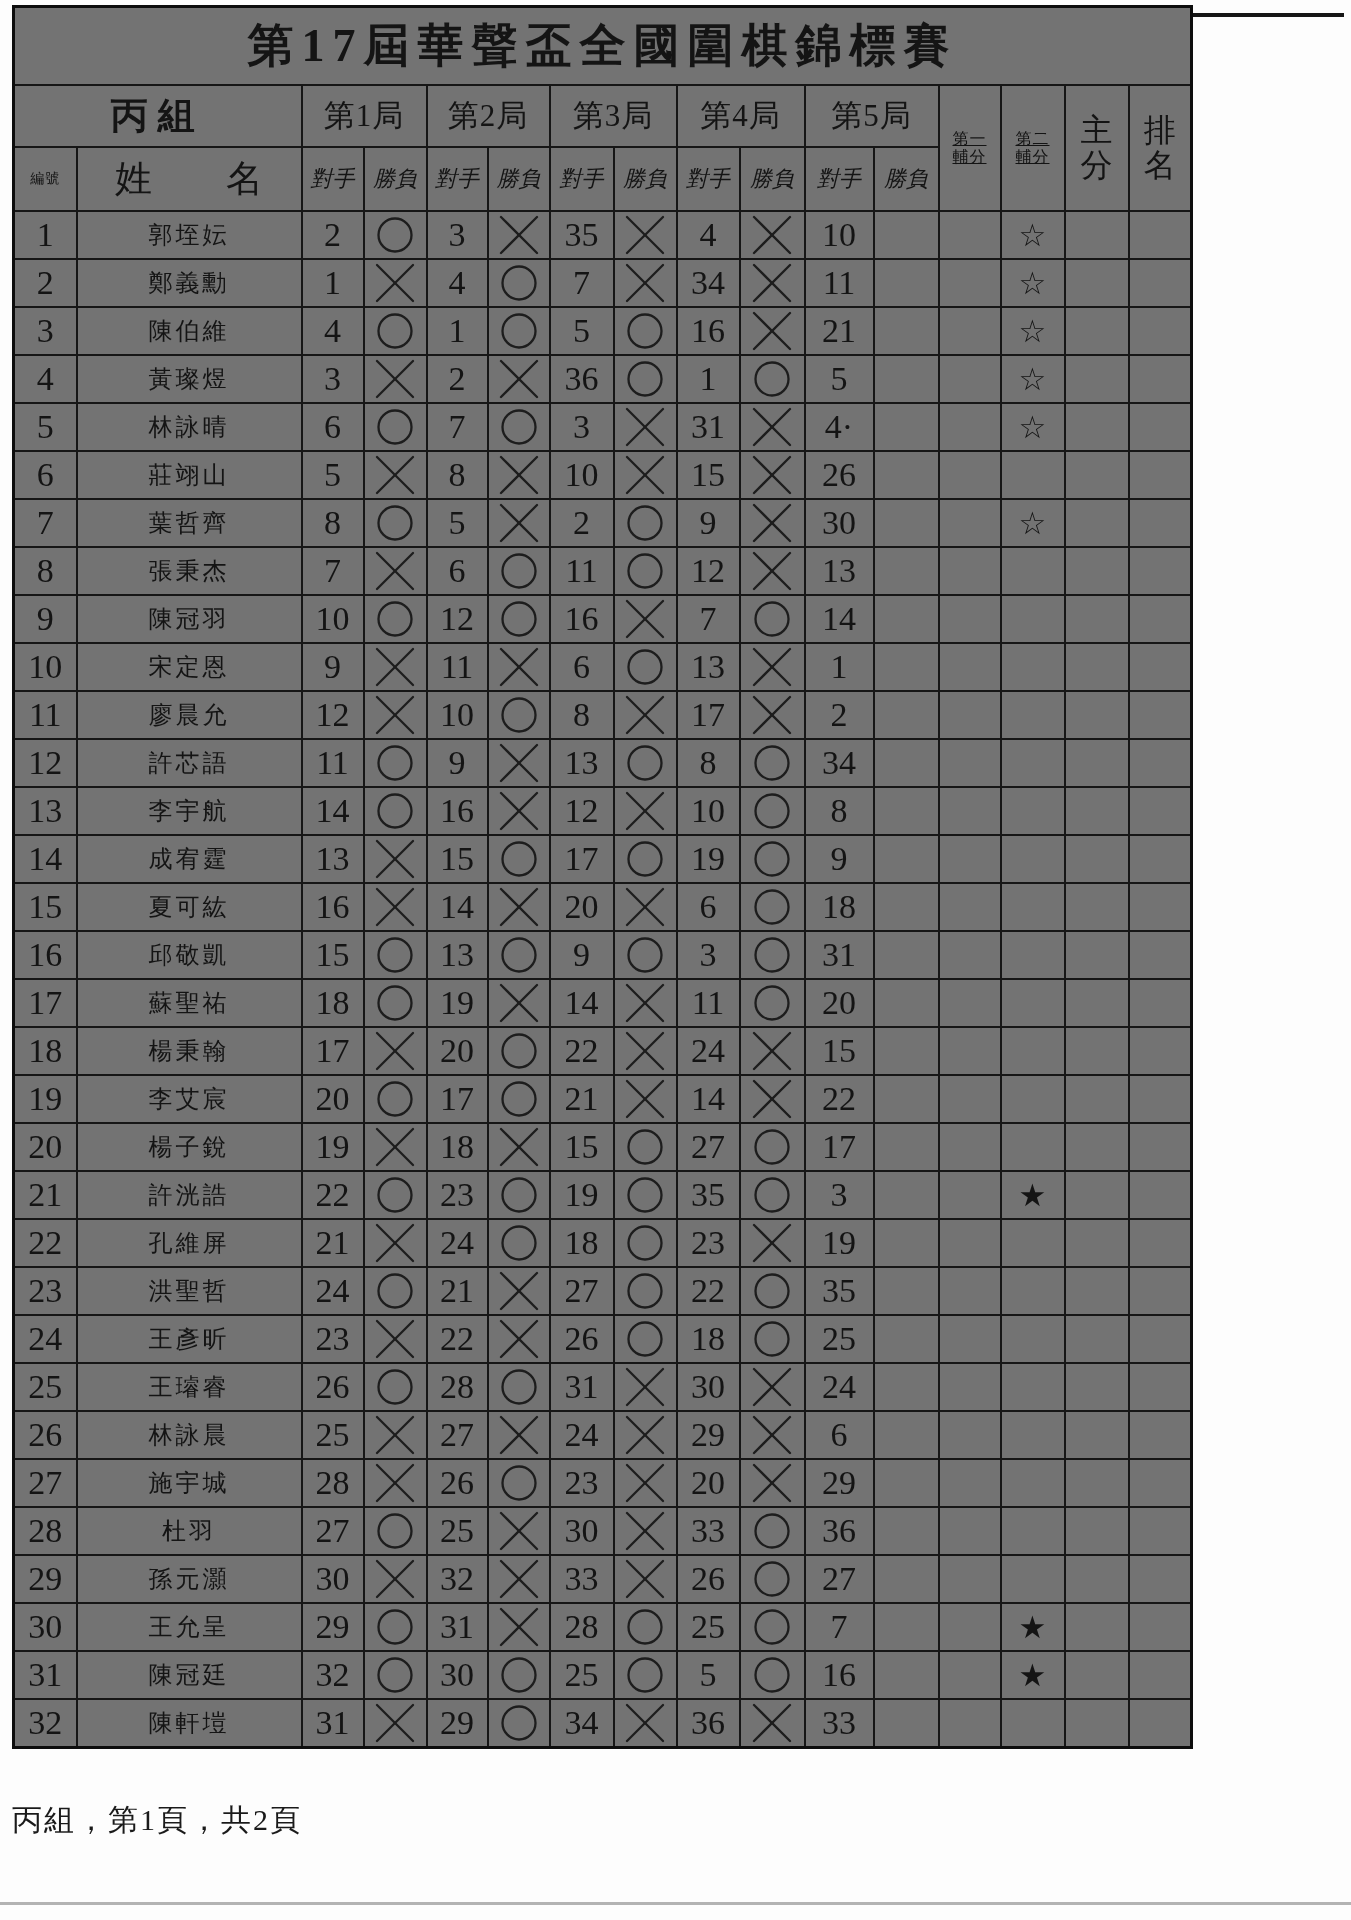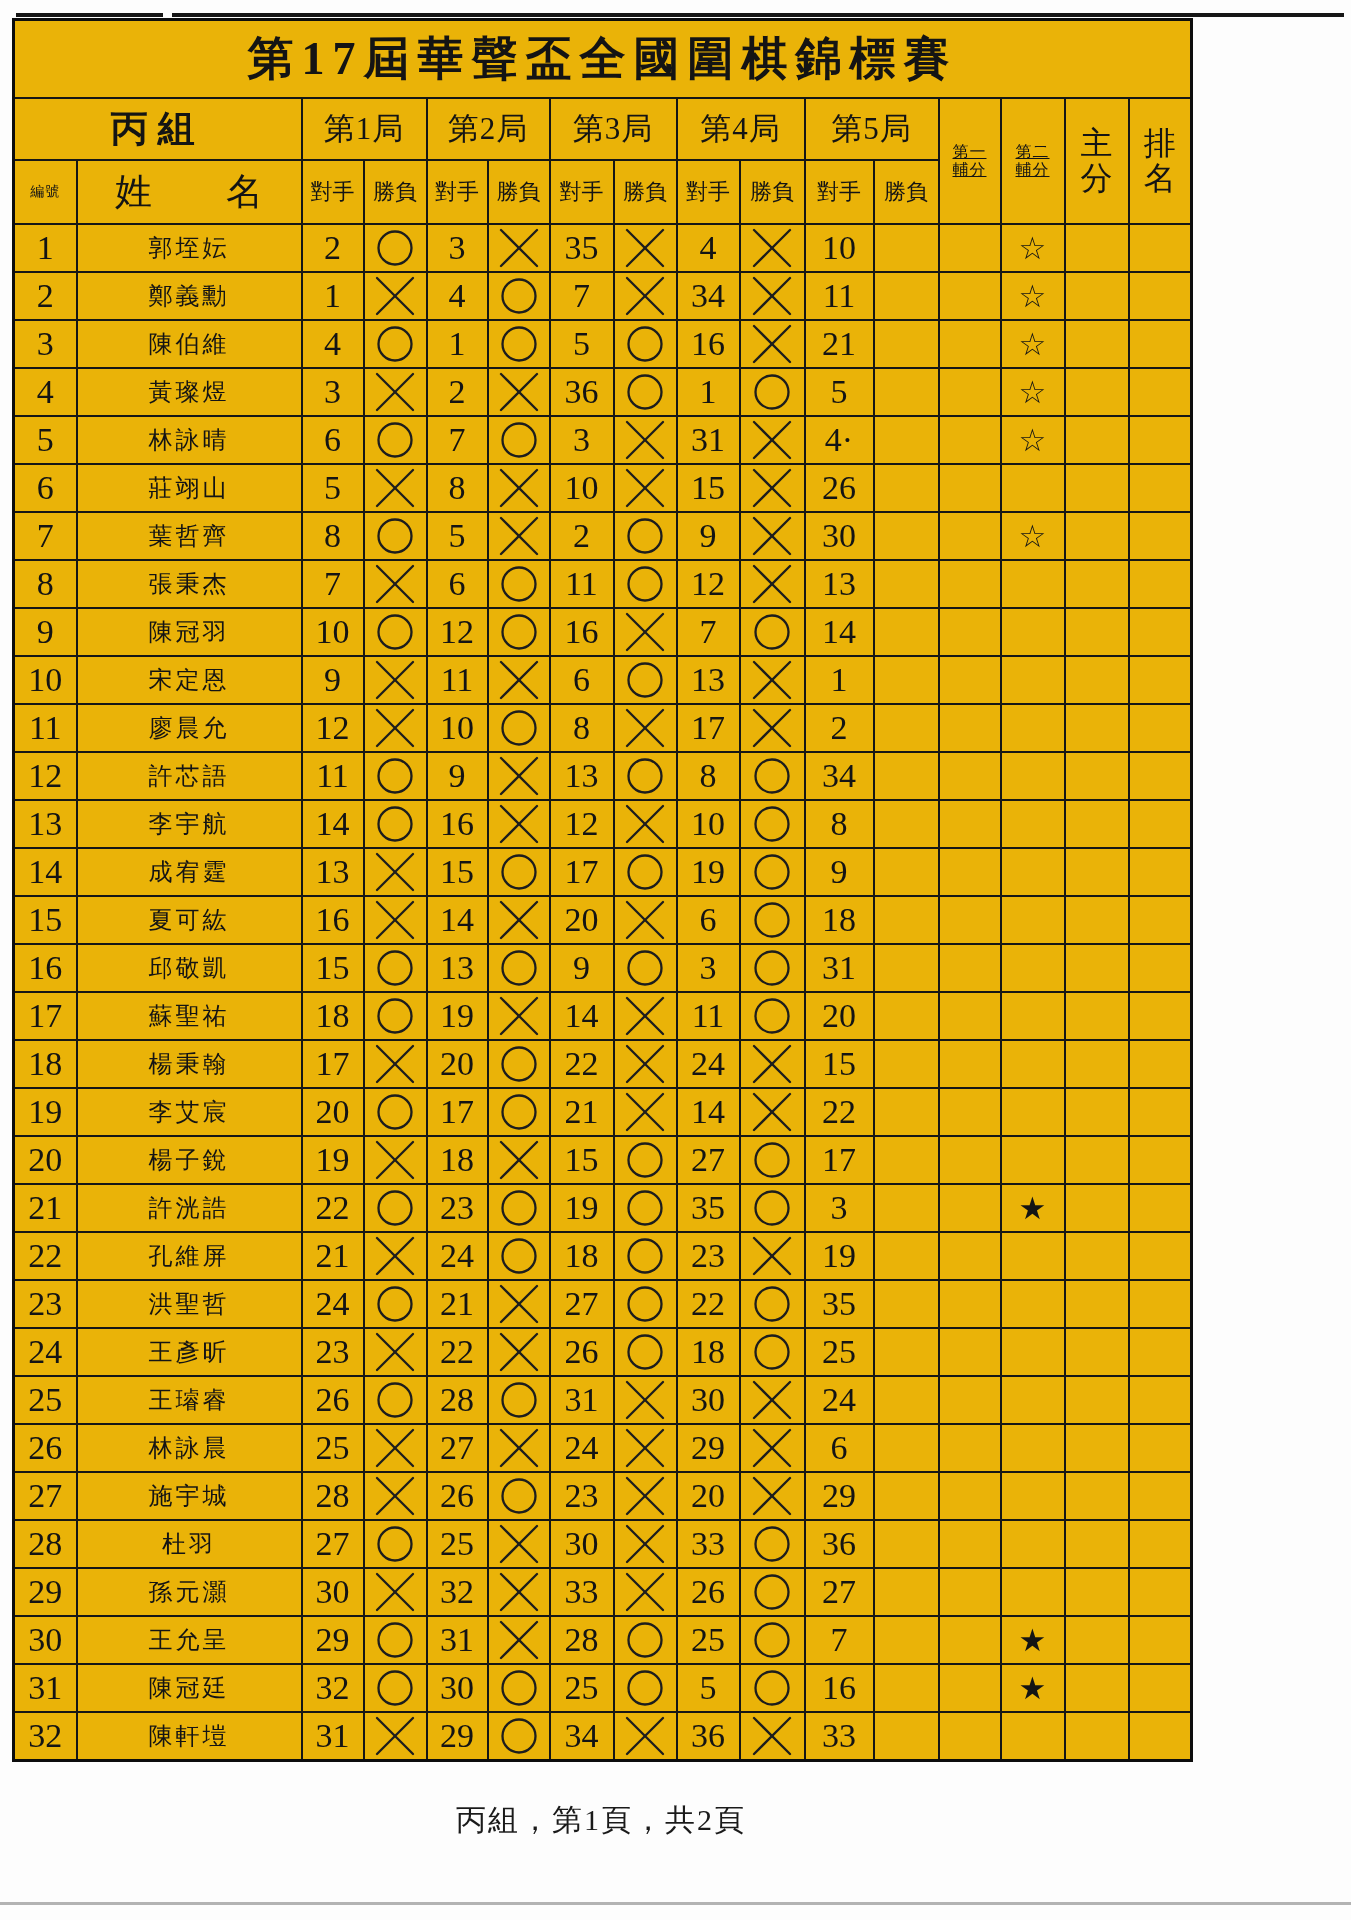--- a/index.html
+++ b/index.html
@@ -2,38 +2,38 @@
 <html><head>
 <meta charset="utf-8">
 <style>
   html,body{margin:0;padding:0;background:#ffffff;}
   .page{position:relative;width:1351px;height:1920px;background:#fdfdfd;overflow:hidden;
         font-family:"Liberation Serif","DejaVu Serif",serif;color:#141414;}
   .scan-top-line{position:absolute;left:16px;top:13px;width:1328px;height:4px;background:#161616;}
   .scan-top-gap{position:absolute;left:163px;top:12px;width:9px;height:6px;background:#fdfdfd;}
   .scan-bottom-line{position:absolute;left:0;top:1902px;width:1351px;height:3px;background:#b3b3b3;}
 
-  table.sheet{position:absolute;left:12px;top:18px;width:1178px;border-collapse:collapse;table-layout:fixed;
-              background:#eab308;border:3px solid #0d0d0d;}
+  table.sheet{position:absolute;left:12px;top:5px;width:1178px;border-collapse:collapse;table-layout:fixed;
+              background:#737373;border:3px solid #0d0d0d;}
   table.sheet td{border:2px solid #161616;text-align:center;vertical-align:middle;overflow:hidden;
                  padding:0;line-height:1.1;}
   td.title-cell{height:76px;font-size:46px;font-weight:bold;letter-spacing:8px;}
   td.group-cell{height:60px;font-size:37px;font-weight:bold;letter-spacing:10px;}
   td.round-cell{font-size:31px;letter-spacing:1px;}
   td.aux-cell{font-size:16px;white-space:pre-line;line-height:1.35;letter-spacing:1px;text-decoration:underline;}
   td.big2-cell{font-size:32px;white-space:pre-line;line-height:1.55;}
   td.id-label-cell{height:62px;font-size:14px;letter-spacing:1px;}
   td.name-label-cell{font-size:37px;font-weight:normal;}
-  td.sub-label-cell{font-size:22px;}
+  td.sub-label-cell{font-size:22px;font-style:italic;}
   td.num{font-size:34px;height:46px;}
   td.idnum{text-align:right;padding-right:4px;}
   td.pname{text-align:left;padding-left:5px;font-size:24px;letter-spacing:3px;white-space:nowrap;}
   td.mark svg{display:block;margin:0 auto;}
   td.star{font-family:"DejaVu Sans","Liberation Sans",sans-serif;font-size:31px;}
-  .footer{position:absolute;left:12px;top:1800px;width:1178px;text-align:center;
+  .footer{position:absolute;left:12px;top:1800px;width:1178px;text-align:left;
           font-size:30px;letter-spacing:2px;color:#1a1a1a;}
 </style>
 </head>
 <body>
 
 <div class="page">
   <div class="scan-top-line"></div>
   <div class="scan-top-gap"></div>
 
   <table class="sheet">

